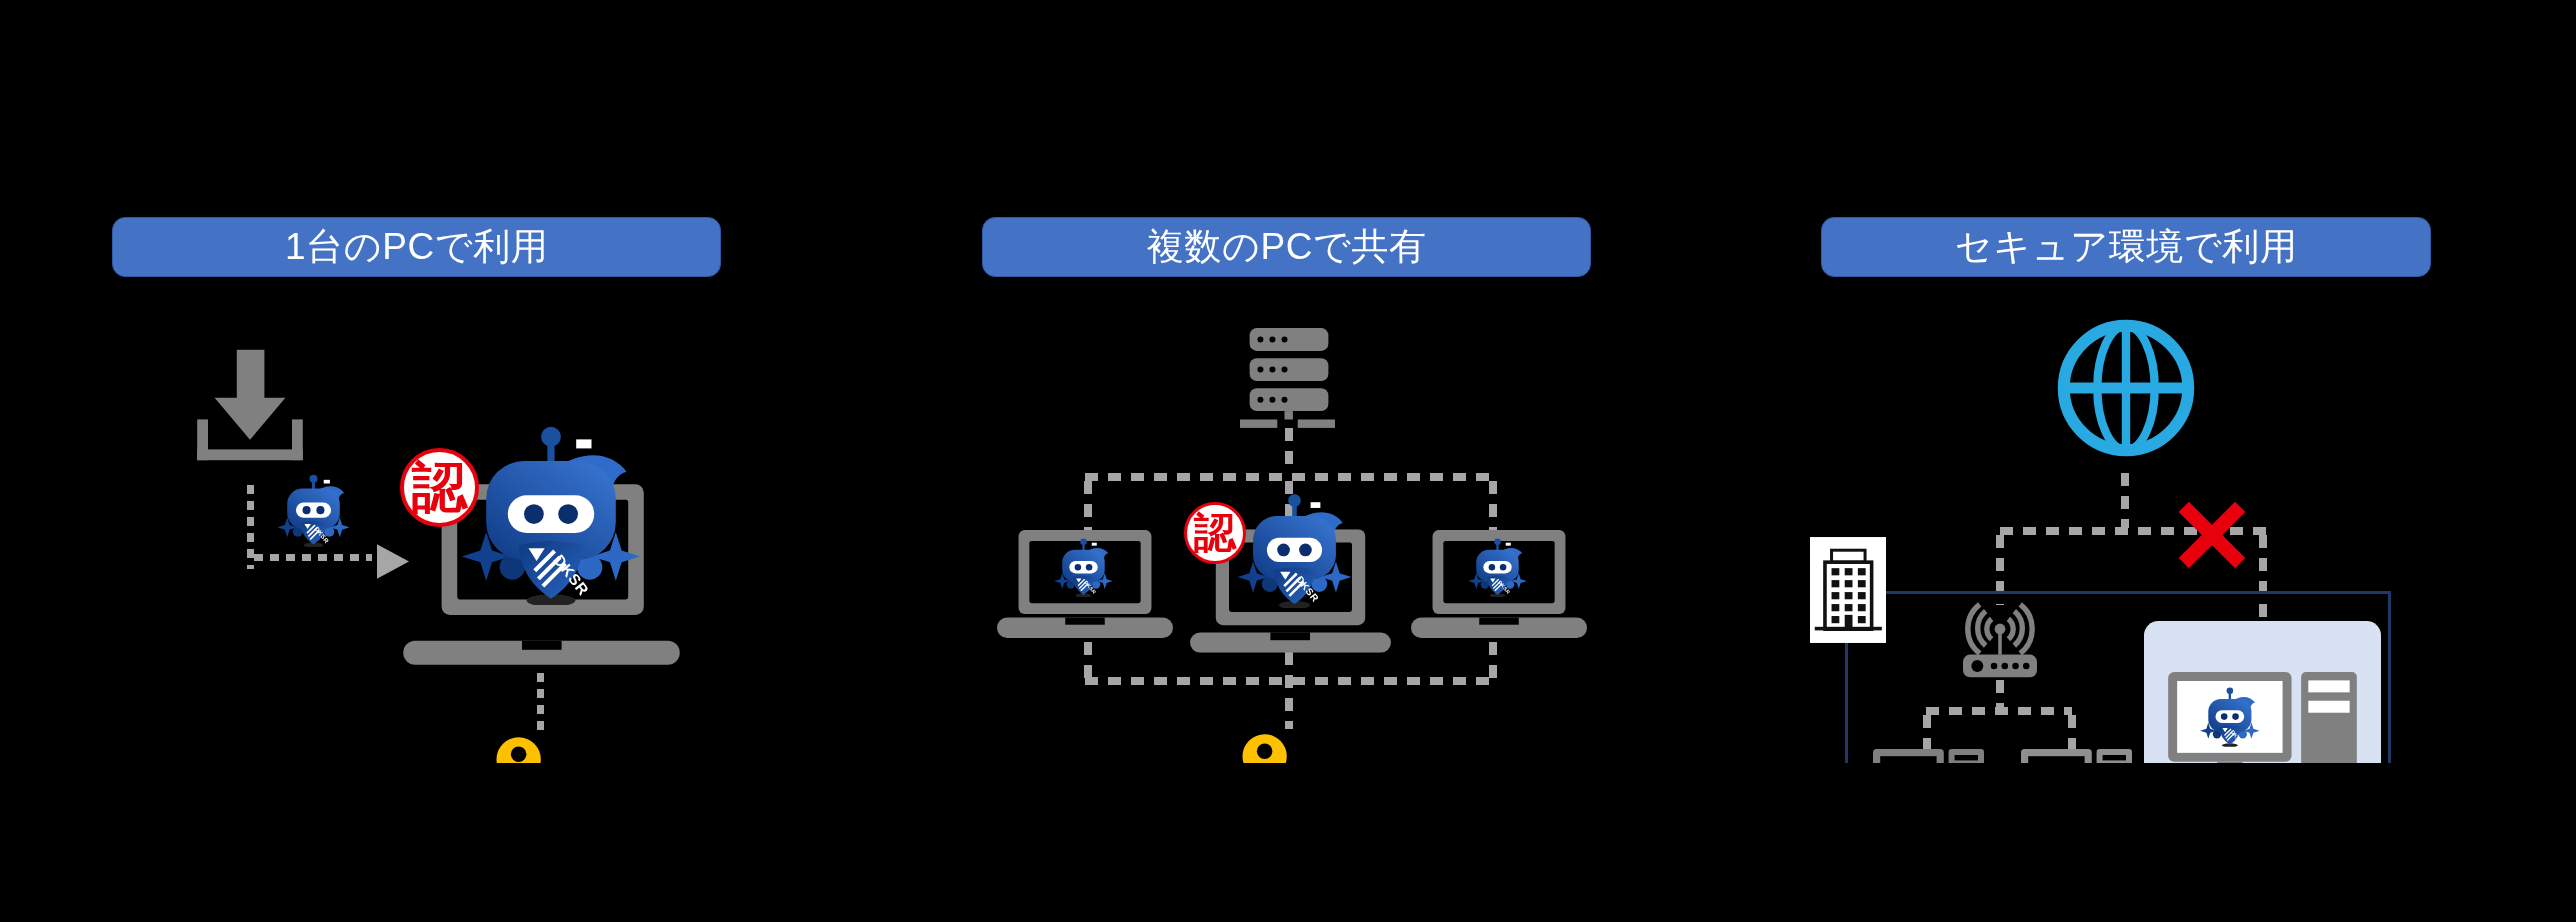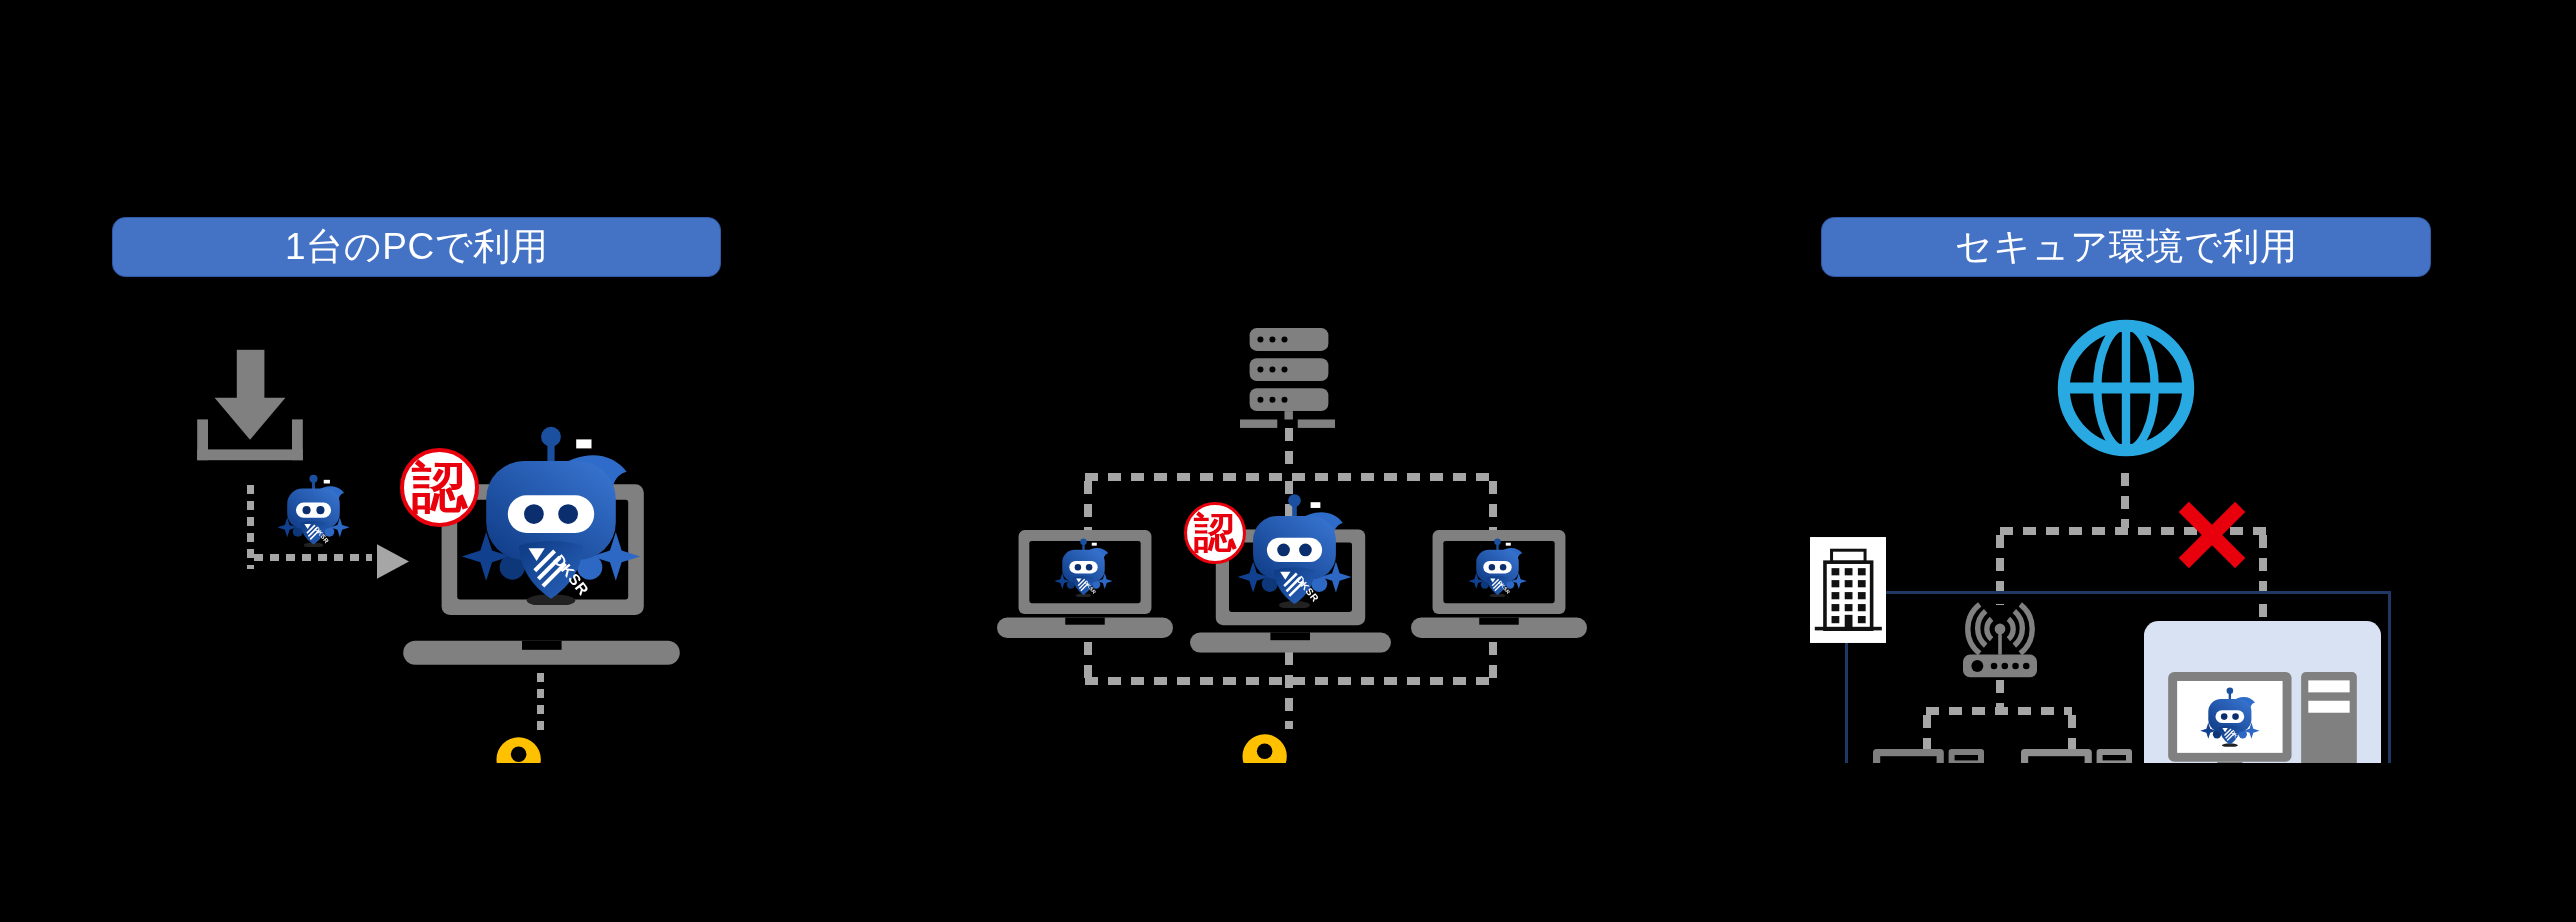--- a/index.html
+++ b/index.html
@@ -165,20 +165,23 @@
     </div>
 
     <div class="dv sm" style="left:429px;top:673px;height:58px;"></div>
 
     <svg class="abs" style="left:384px;top:733px" width="100" height="103" viewBox="0 0 166 172">
       <use href="#key"></use>
     </svg>
   </section>
 
   <section class="panel" style="left:978px;width:672px;">
+    <div class="banner" style="left:4.2px;width:609px;">
+      <span>複数のPCで共有</span>
+    </div>
 
     <svg class="abs" style="left:262px;top:328px" width="95" height="100" viewBox="0 0 158 166">
       <use href="#server"></use>
     </svg>
 
     <div class="dv" style="left:307px;top:428px;height:46px;"></div>
     <div class="dh" style="left:107px;top:473px;width:410px;"></div>
     <div class="dv" style="left:106px;top:481px;height:198px;"></div>
     <div class="dv" style="left:511px;top:481px;height:198px;"></div>
     <div class="dv" style="left:307px;top:481px;height:48px;"></div>

